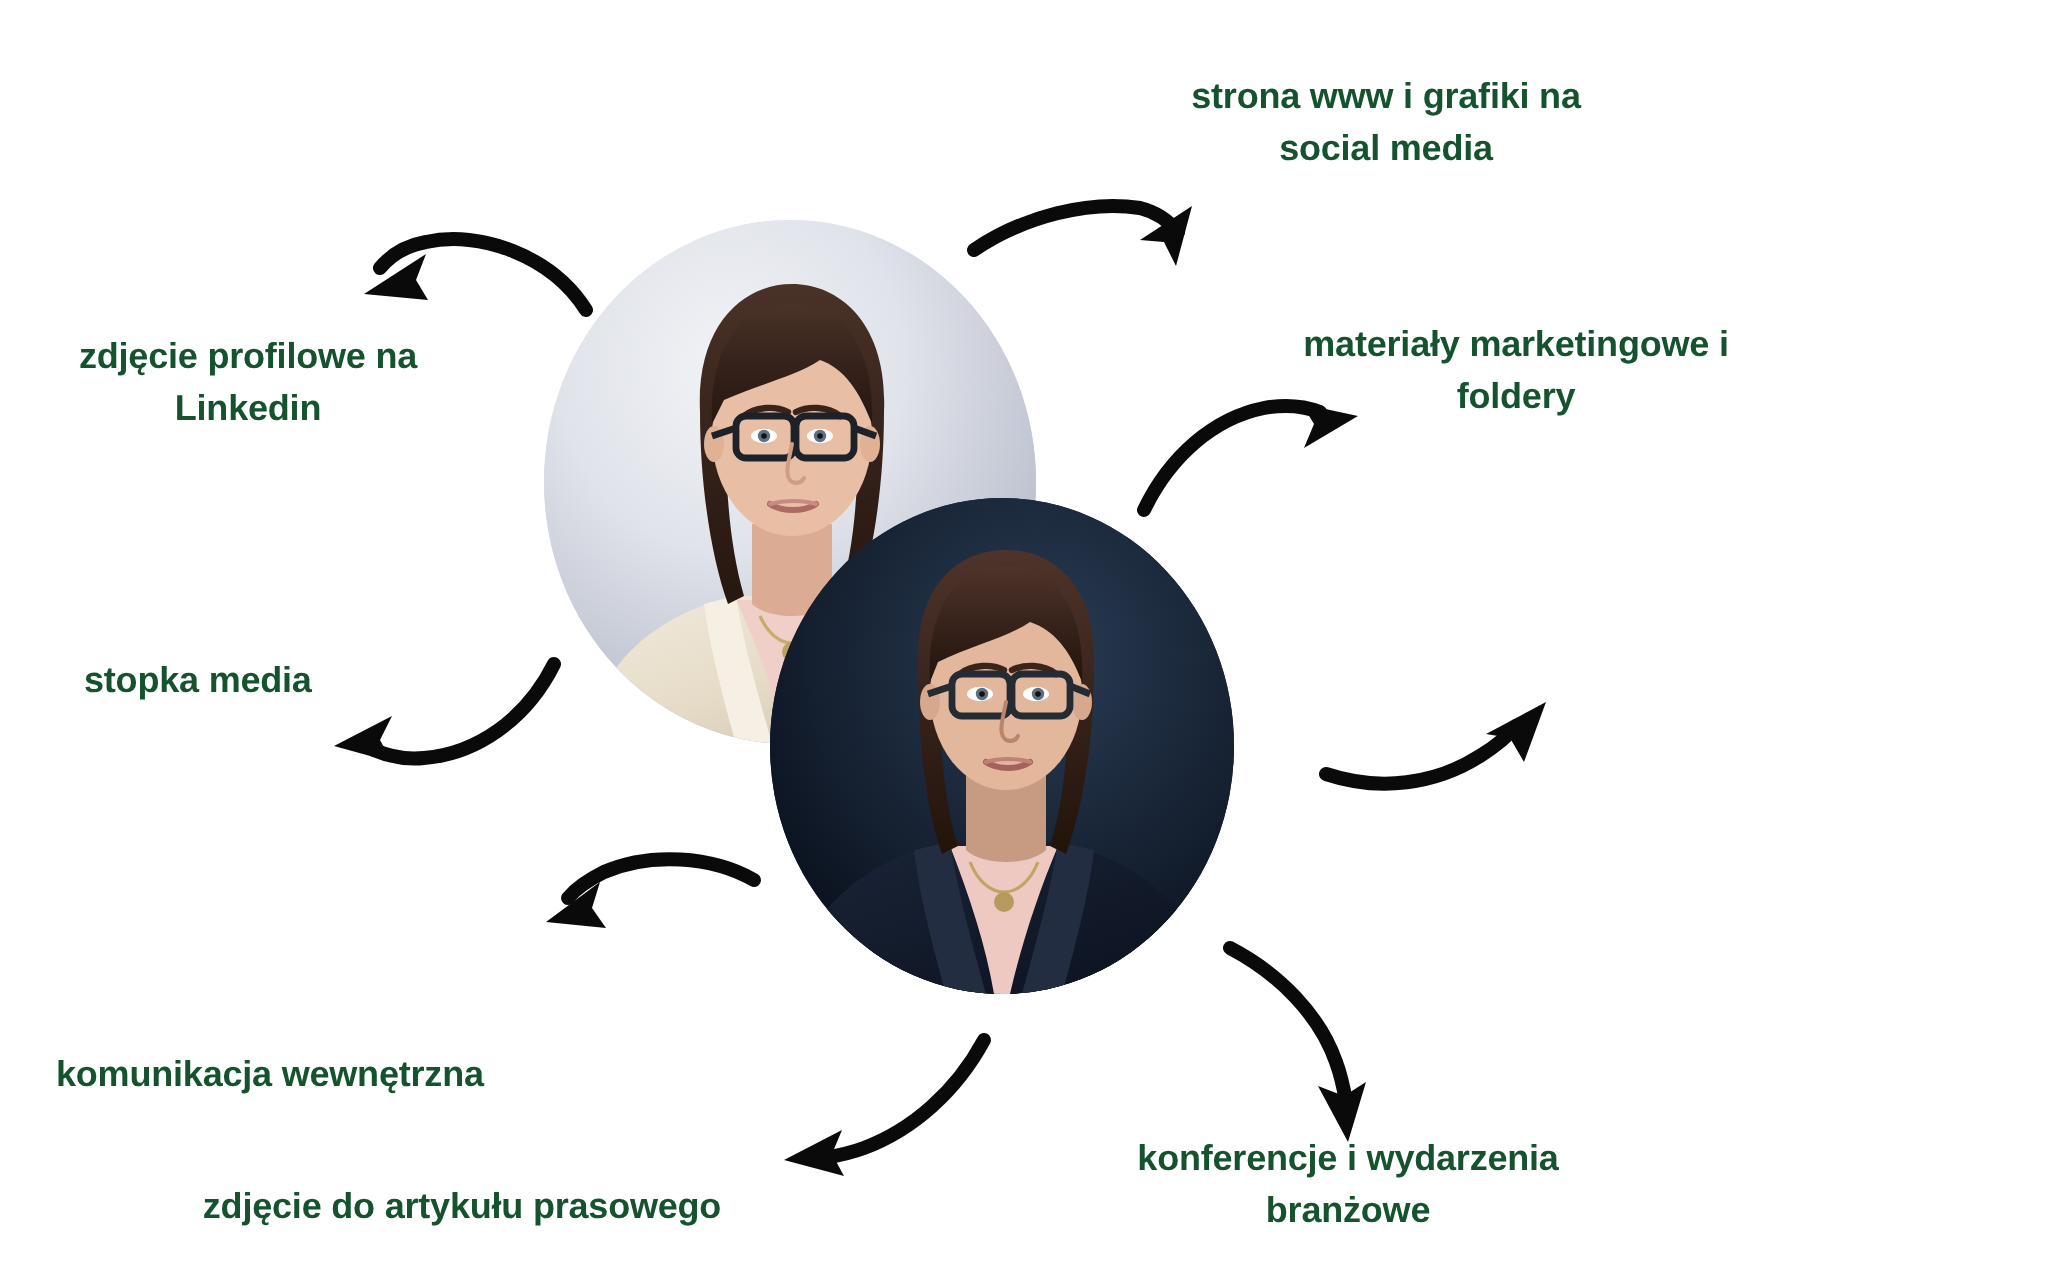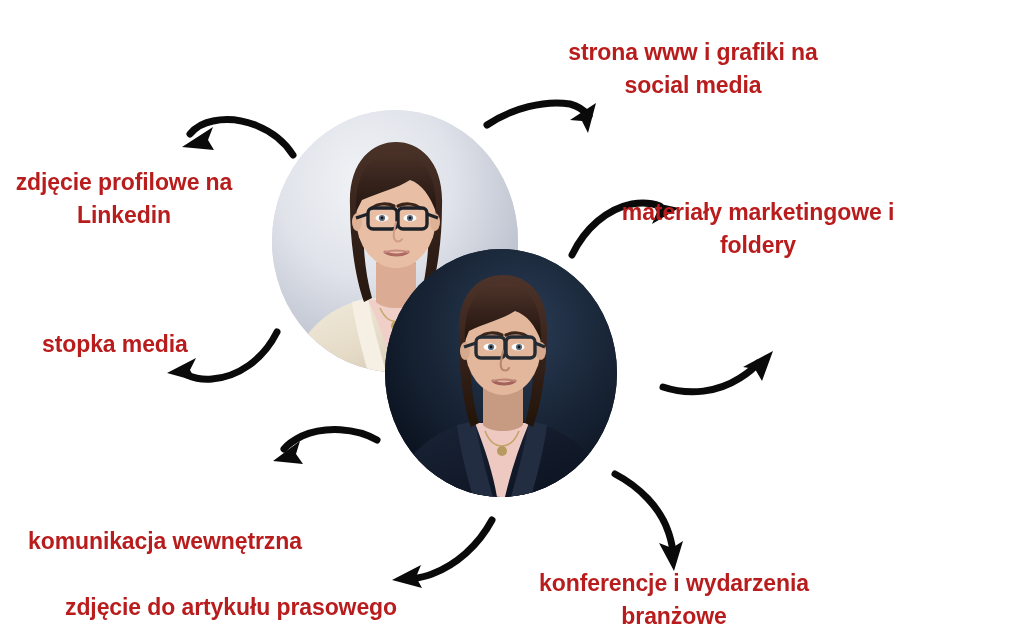--- a/index.html
+++ b/index.html
@@ -16,29 +16,29 @@
     height: 643px;
     background: #ffffff;
     overflow: hidden;
   }
 
   
   .label {
     position: absolute;
     font-family: "Liberation Sans", sans-serif;
     font-weight: 700;
-    font-size: 23px;
+    font-size: 18px;
     line-height: 1.42;
-    color: #b91c1c;
+    color: #14532d;
     letter-spacing: -0.1px;
     white-space: pre-line;
   }
   .lbl-linkedin     { left: 4px;   top: 166px; width: 240px; text-align: center; }
   .lbl-www          { left: 548px; top: 36px;  width: 290px; text-align: center; }
-  .lbl-materialy    { left: 608px; top: 160px; width: 300px; text-align: center; margin-top: 36px; }
+  .lbl-materialy    { left: 608px; top: 160px; width: 300px; text-align: center; }
   .lbl-identyf      { left: 718px; top: 337px; width: 306px; text-align: left; }
   .lbl-stopka       { left: 42px;  top: 328px; width: 160px; text-align: left; }
   .lbl-komunikacja  { left: 28px;  top: 477px; width: 300px; text-align: left; margin-top: 48px; }
   .lbl-prasowy      { left: 56px;  top: 591px; width: 350px; text-align: center; }
   .lbl-konferencje  { left: 524px; top: 567px; width: 300px; text-align: center; }
 
   
   .portrait {
     position: absolute;
     border-radius: 50%;

